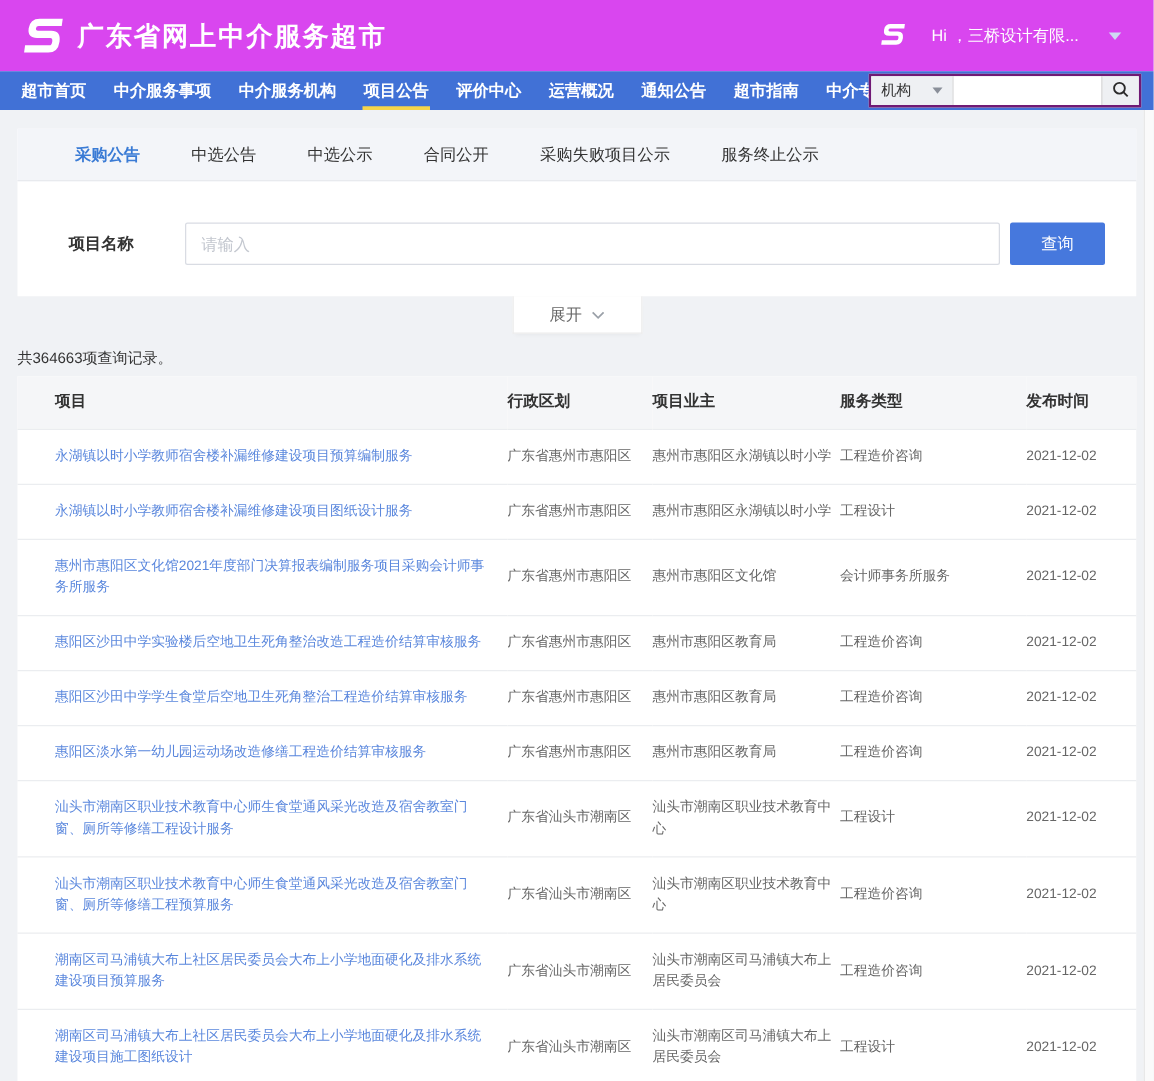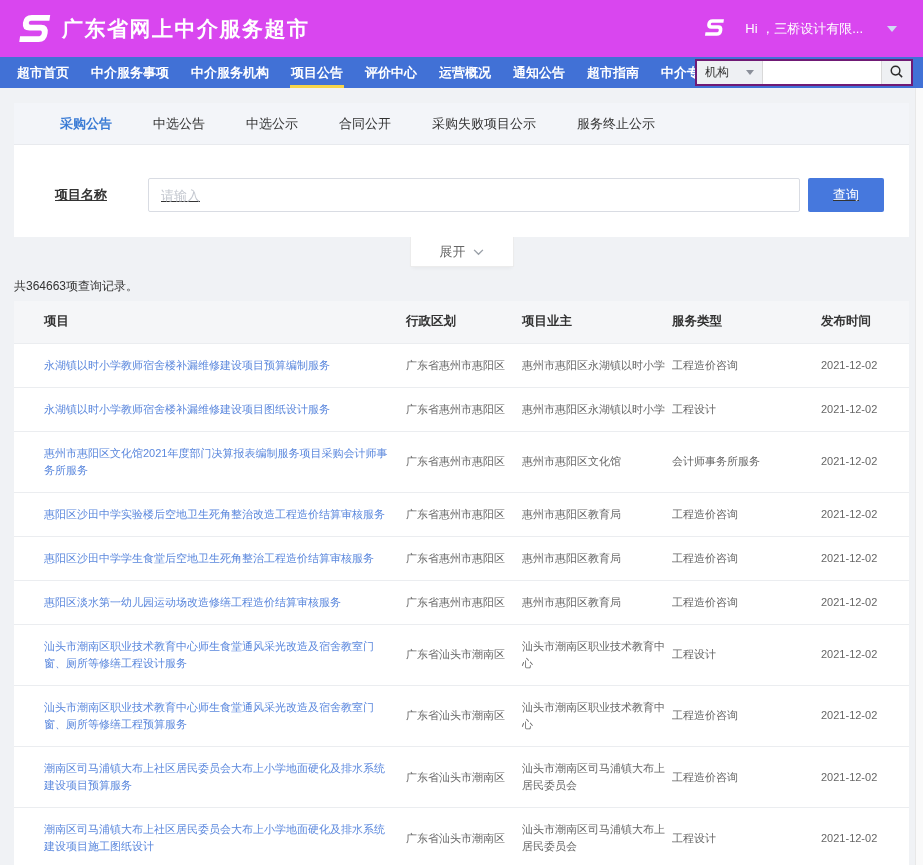--- a/index.html
+++ b/index.html
@@ -26,21 +26,21 @@
   .ns-caret { width:0; height:0; border-left:4px solid transparent; border-right:4px solid transparent; border-top:5px solid #8a8f99; }
   .ns-input { width:118px; border:none; outline:none; background:#fff; padding:0 8px; font-size:12px; }
   .ns-btn { width:30px; background:#eef0f3; border:none; border-left:1px solid #d9d9d9; display:flex; align-items:center; justify-content:center; cursor:pointer; }
   
   .container { padding:0 14px; }
   .card { background:#fff; }
   .card1 { margin-top:15px; }
   .tabs-row { height:42px; background:#f3f5f9; border-bottom:1px solid #e8eaee; display:flex; align-items:center; padding-left:46px; }
   .tab { font-size:13px; color:#333; margin-right:41px; cursor:pointer; white-space:nowrap; }
   .tab.active { color:#3a7bd5; font-weight:bold; }
-  .filter-row { padding:33px 25px 25px 41px; display:flex; align-items:center;text-decoration:underline; }
+  .filter-row { padding:33px 25px 25px 41px; display:flex; align-items:center; }
   .filter-label { width:93px; font-size:13px; color:#333; font-weight:600; }
   .filter-input { flex:1; height:34px; border:1px solid #d9dce3; border-radius:2px; padding:0 12px; font-size:13px; color:#333; outline:none; }
   .filter-input::placeholder { color:#c3c7cf; }
   .query-btn { width:76px; height:34px; margin-left:8px; background:#4678dd; color:#fff; border:none; border-radius:2px; font-size:13px; cursor:pointer; }
   .expand-wrap { display:flex; justify-content:center; }
   .expand-btn { width:104px; height:30px; background:#fff; border:1px solid #ececec; border-top:none; display:flex; align-items:center; justify-content:center; gap:7px; font-size:13px; color:#666; cursor:pointer; box-shadow:0 3px 4px -2px rgba(0,0,0,0.05); }
   .count-text { margin:11px 0 6px; font-size:12px; color:#333; }
   
   table { width:100%; border-collapse:collapse; table-layout:fixed; }
   thead th { background:#f5f6f8; height:42px; text-align:left; font-size:12.5px; color:#333; font-weight:bold; }

